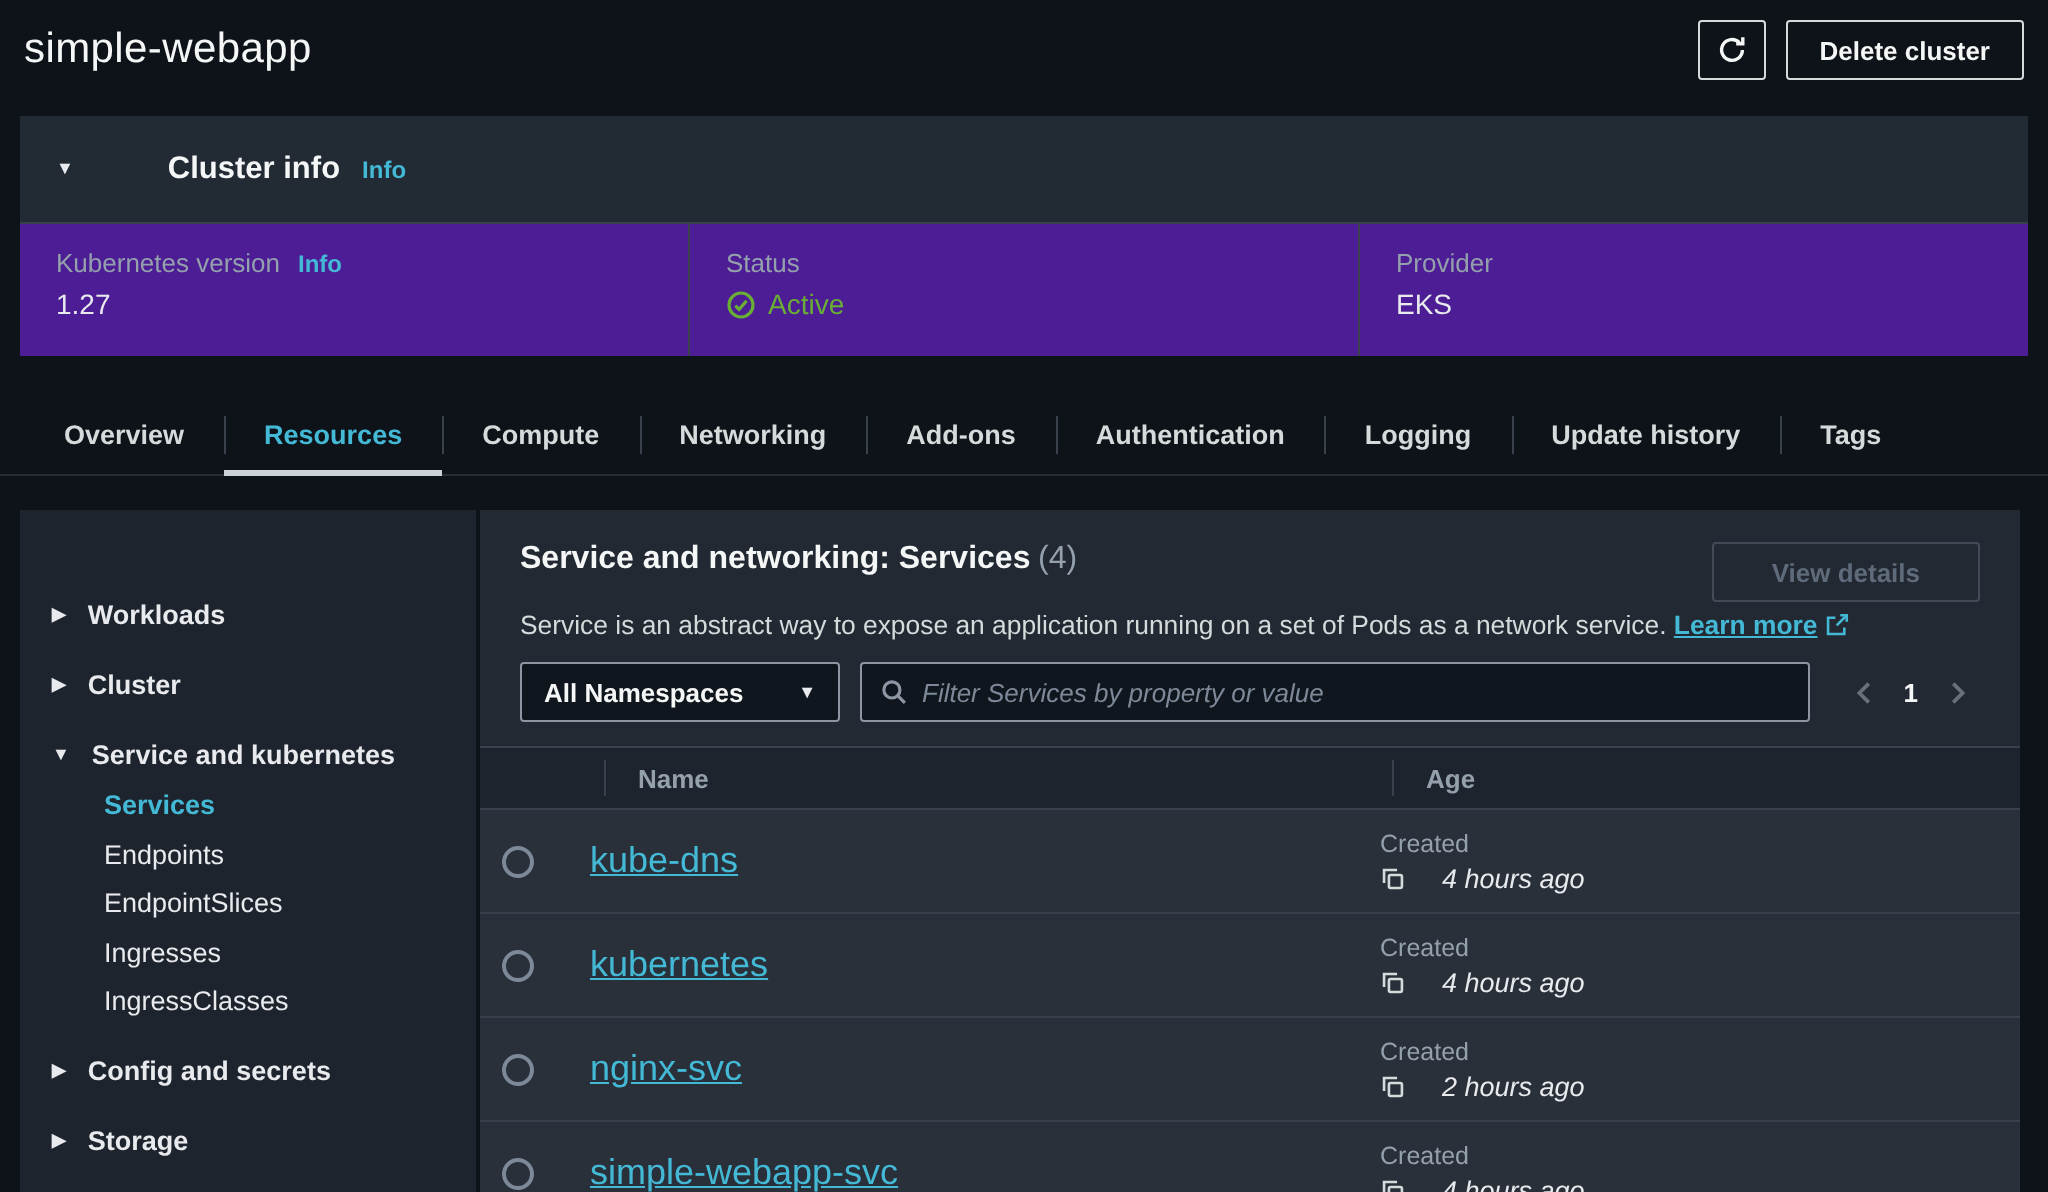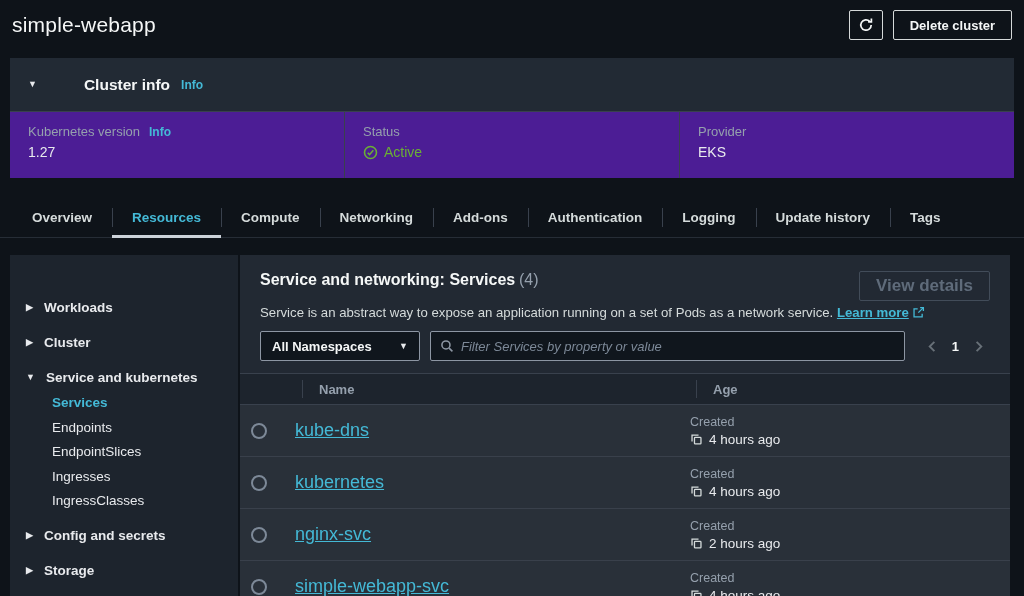--- a/index.html
+++ b/index.html
@@ -58,21 +58,21 @@
   .side-sub:first-of-type { margin-top:5px; }
   .side-sub.active { color:#44b9d6; font-weight:bold; }
   .gap-after-subs { margin-top:14px; }
   
   .main { position:absolute; left:240px; right:14px; top:255px; bottom:0;
     background:#222933; padding:16px 20px 0 20px; overflow:hidden; }
   .main-header { display:flex; justify-content:space-between; align-items:flex-start; height:30px; }
   .main-title { font-size:16px; font-weight:bold; color:#f5f7f7; }
   .main-count { font-size:16px; font-weight:normal; color:#95a0ad; }
   .btn-disabled { background:transparent; border:1px solid #424c59; color:#5f6b7a;
-    font-weight:bold; font-size:17px; height:30px; border-radius:2px; padding:0 16px;
+    font-weight:bold; font-size:13px; height:30px; border-radius:2px; padding:0 29px;
     font-family:inherit; }
   .description { margin-top:4px; font-size:13.2px; color:#d5dbdb; }
   .learn-more { color:#44b9d6; text-decoration:underline; font-weight:bold; }
   .filter-row { margin-top:11px; display:flex; align-items:center; }
   .ns-select { width:160px; height:30px; border:1px solid #8d96a3; background:#10161d;
     border-radius:2px; display:flex; align-items:center; justify-content:space-between;
     padding:0 11px; font-size:13px; font-weight:bold; color:#f5f7f7; cursor:pointer; }
   .ns-caret { font-size:9px; color:#e8eaed; }
   .search-box { flex:1; height:30px; margin-left:10px; border:1px solid #8d96a3;
     background:#10161d; border-radius:2px; display:flex; align-items:center;
@@ -94,21 +94,21 @@
     width:1px; background:#39414d; }
   .t-row { display:grid; grid-template-columns:38px 394px 1fr; height:52px;
     align-items:center; background:#293039; border-bottom:1px solid #39404b; }
   .radio-cell { display:flex; justify-content:center; }
   .radio { width:16px; height:16px; border:2px solid #7d8998; border-radius:50%;
     background:transparent; cursor:pointer; }
   .name-cell { padding-left:17px; }
   .svc-link { color:#44b9d6; text-decoration:underline; font-size:18px; cursor:pointer; }
   .age-cell { padding-left:18px; display:flex; flex-direction:column; gap:3px; }
   .created-label { font-size:12.5px; color:#95a0ad; }
-  .age-line { display:flex; align-items:center; gap:6px; font-size:13.5px; color:#e8eaed; }
+  .age-line { display:flex; align-items:center; gap:18px; font-size:13.5px; color:#e8eaed;font-style:italic; }
   svg { display:block; }
 </style>
 </head>
 <body>
 
 <div class="page">
 
   <div class="topbar">
     <div class="page-title">simple-webapp</div>
     <div class="topbar-actions">

